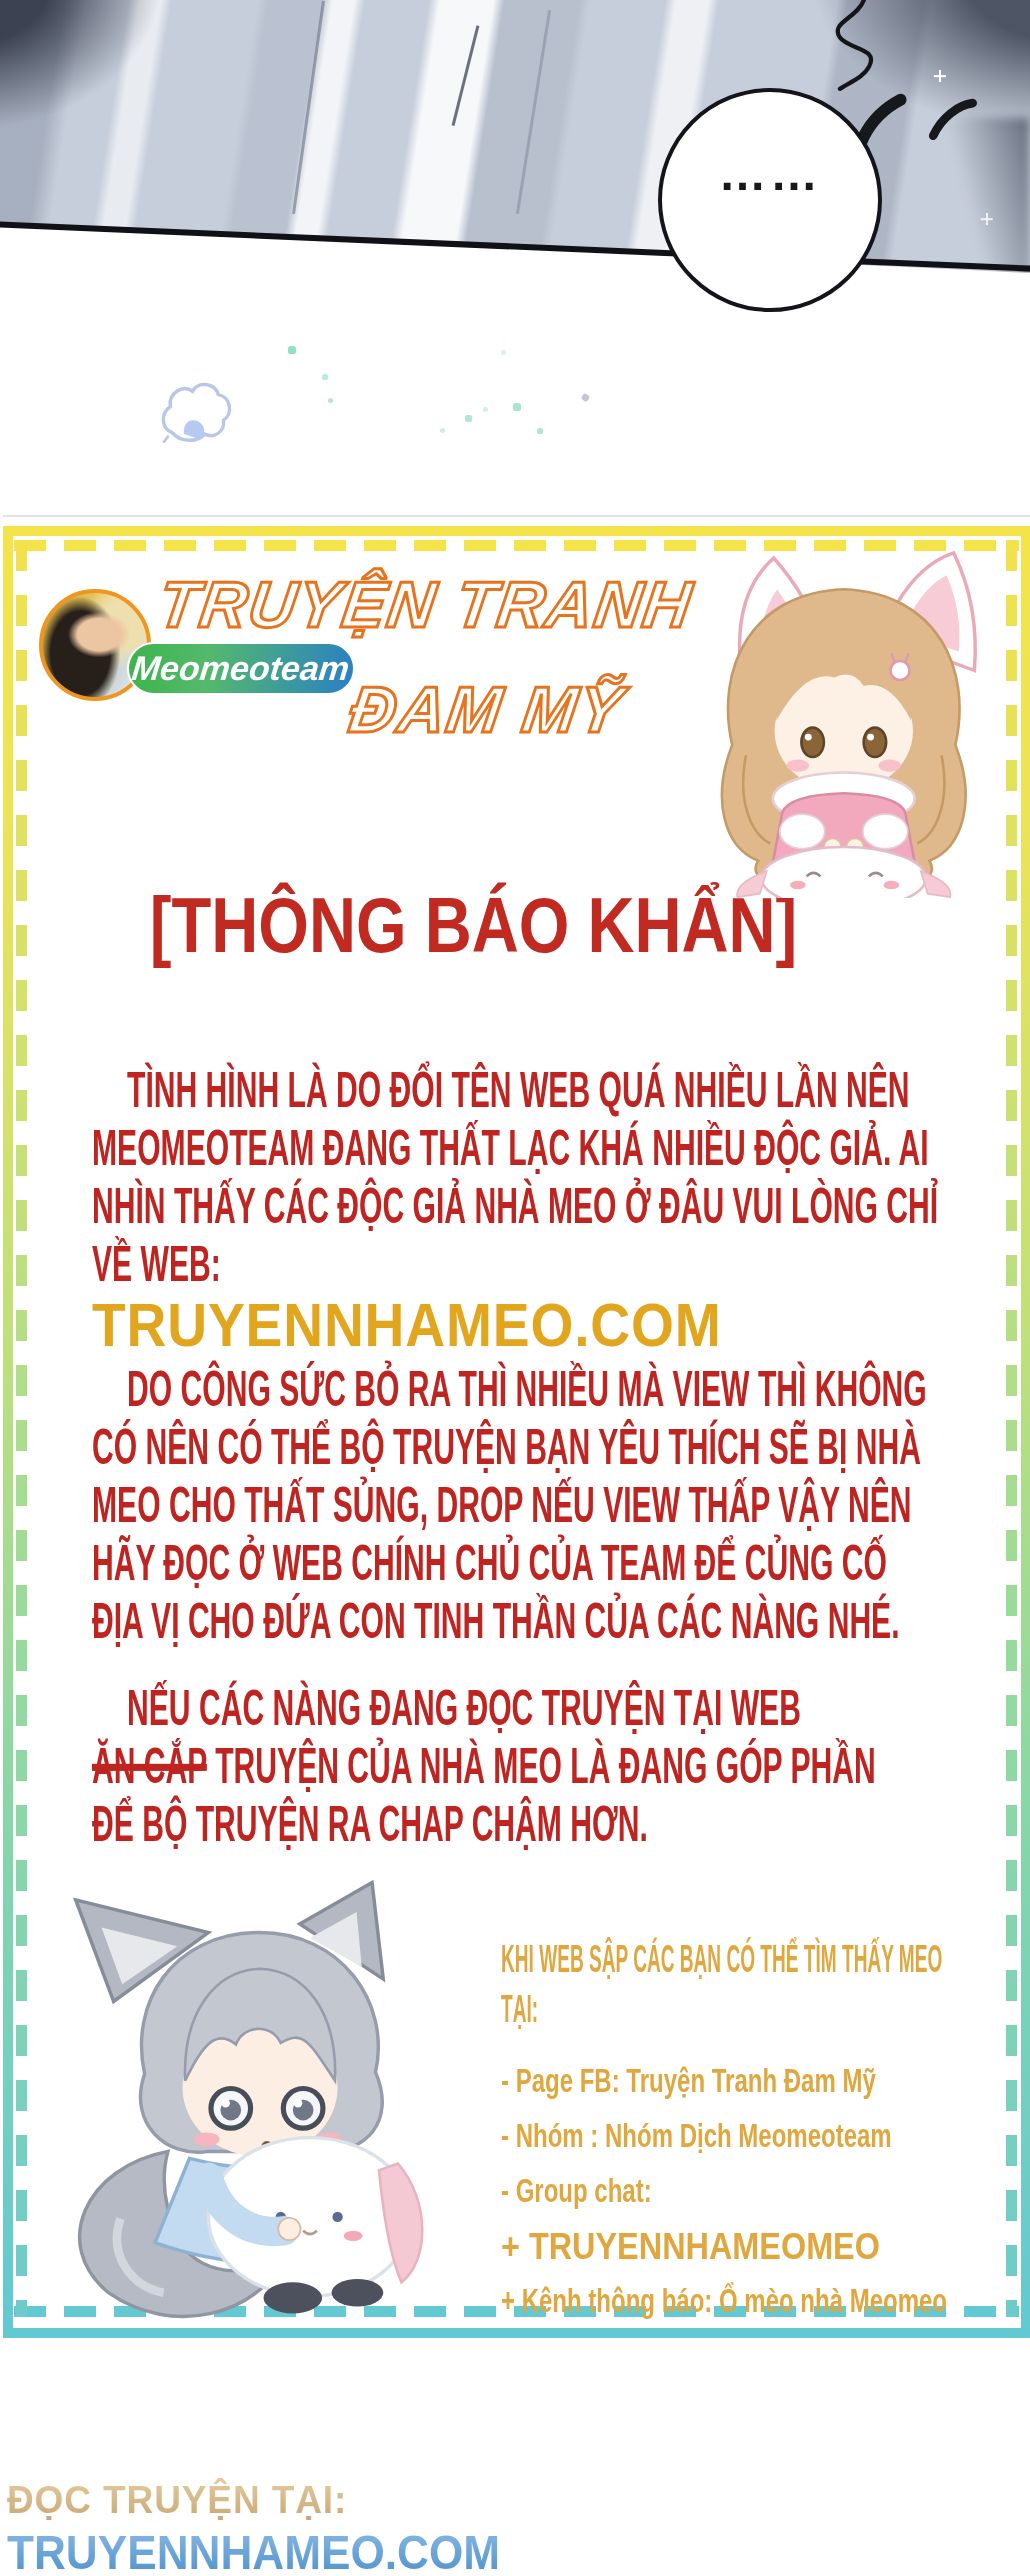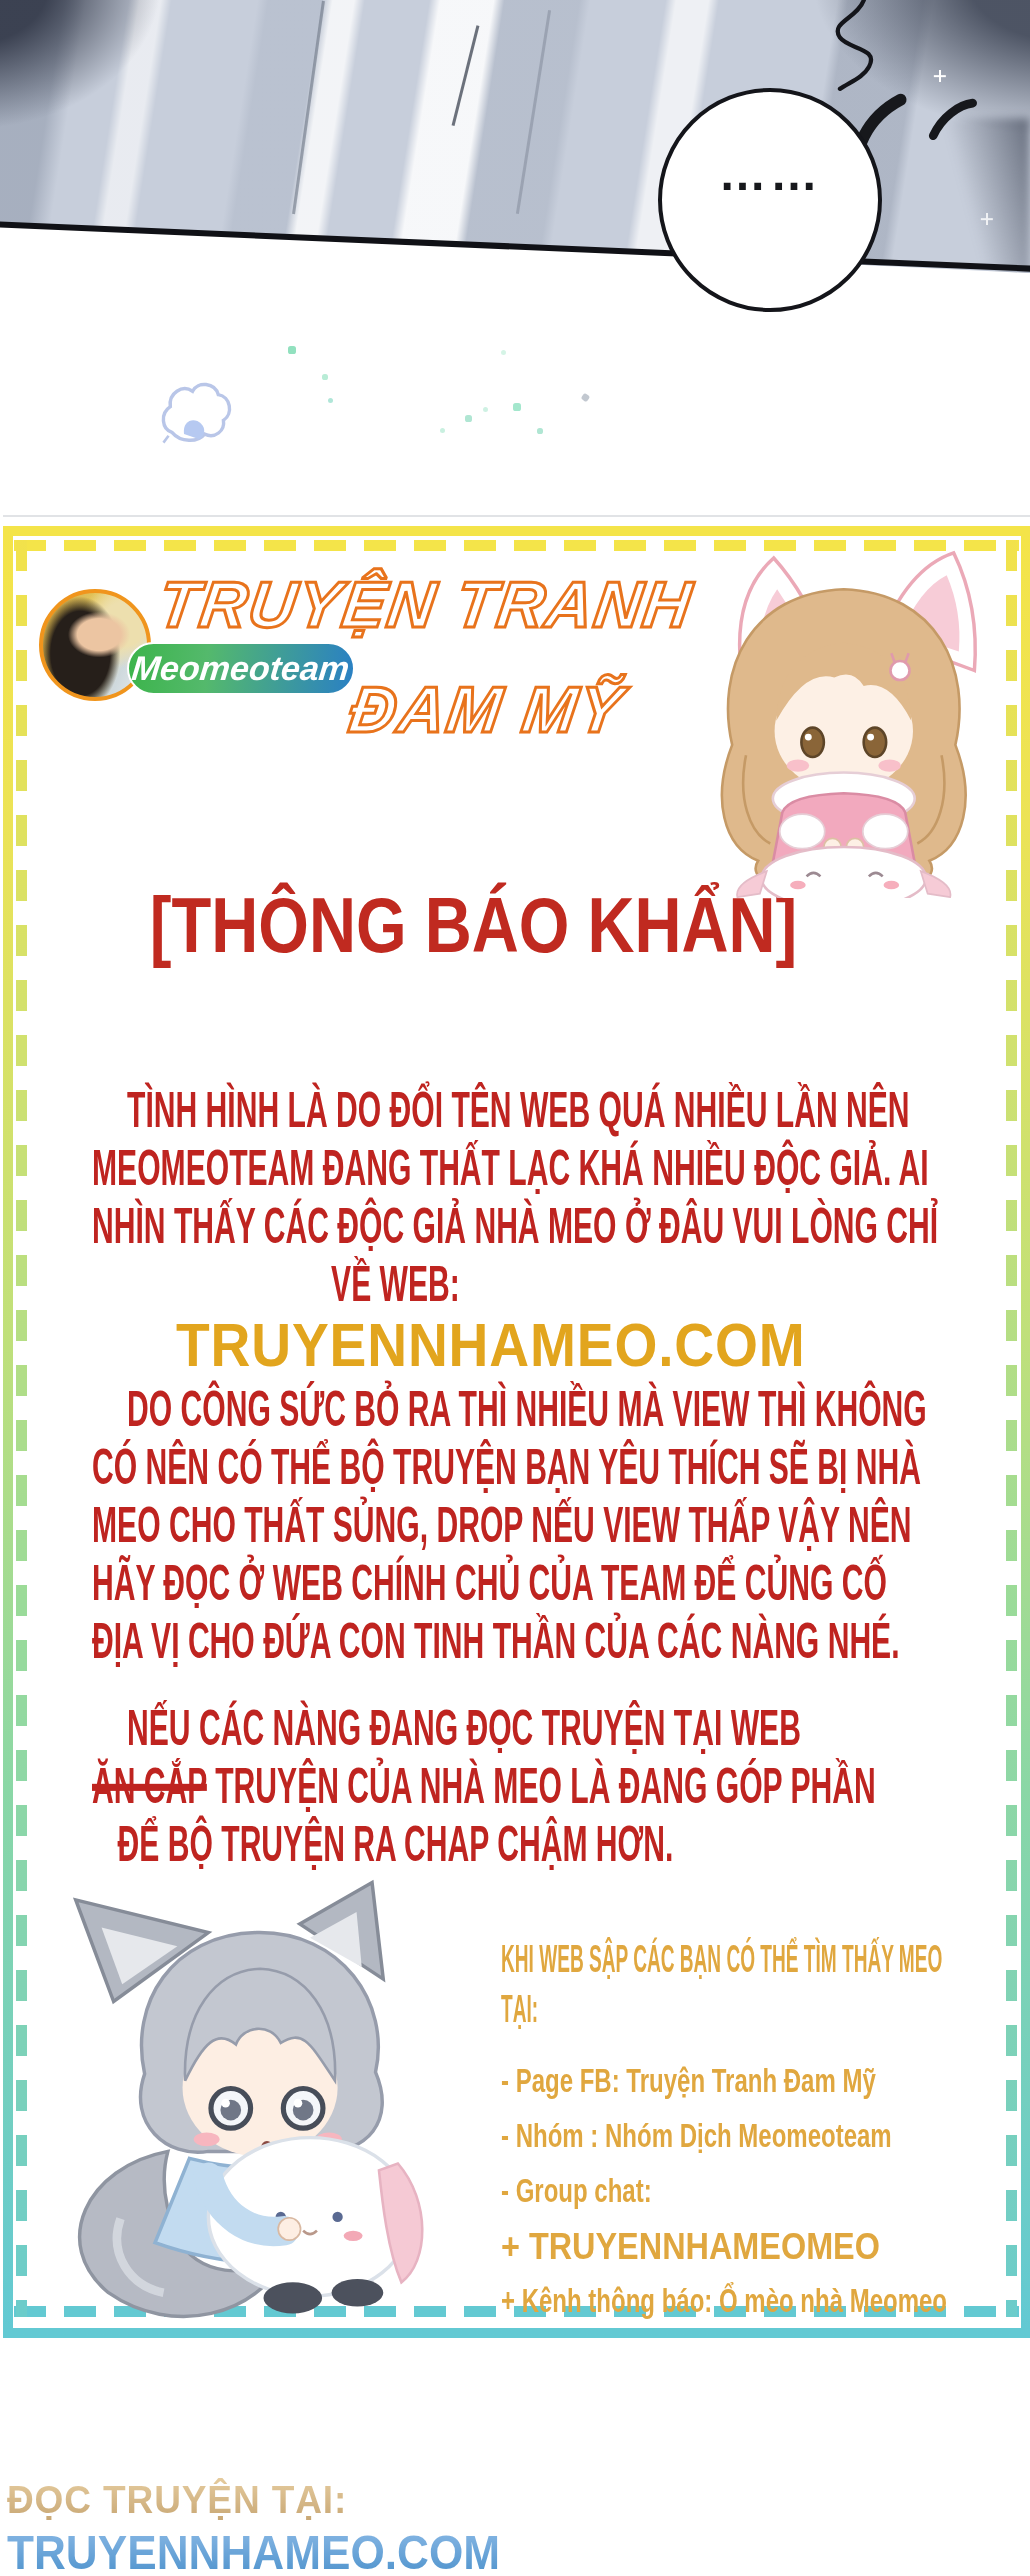--- a/index.html
+++ b/index.html
@@ -81,21 +81,21 @@
   .badge span{font-size:34px;font-weight:800;font-style:italic;color:#fff;transform:skewX(-6deg);}
 
   .sticker{position:absolute;z-index:5;}
   .sticker-cat{left:663px;top:3.4px;}
   .sticker-wolf{left:12px;top:1338px;}
 
   
   .title{position:absolute;left:94px;top:347px;width:713px;text-align:center;
     font-size:74px;font-weight:900;color:#c02a20;white-space:nowrap;
     transform:scale(.88,1.04);transform-origin:50% 50%;}
-  .body-text{position:absolute;left:79px;top:544px;width:867px;text-align:center;}
+  .body-text{position:absolute;left:79px;top:524px;width:867px;}
   .red-line{white-space:nowrap;font-weight:800;font-size:43px;line-height:58px;color:#bf2420;
     transform:scale(.70,1.18);transform-origin:0 50%;}
   .ind{padding-left:50px;}
   .gold-line{white-space:nowrap;font-weight:800;font-size:60px;line-height:67px;color:#e2a51e;
     letter-spacing:0.9px;transform:scale(.92,1.02);transform-origin:0 50%;}
   .gap34{height:29px;}
   .struck{text-decoration:line-through;text-decoration-thickness:6px;}
 
   
   .contact{position:absolute;left:488px;top:1398px;width:532px;}

